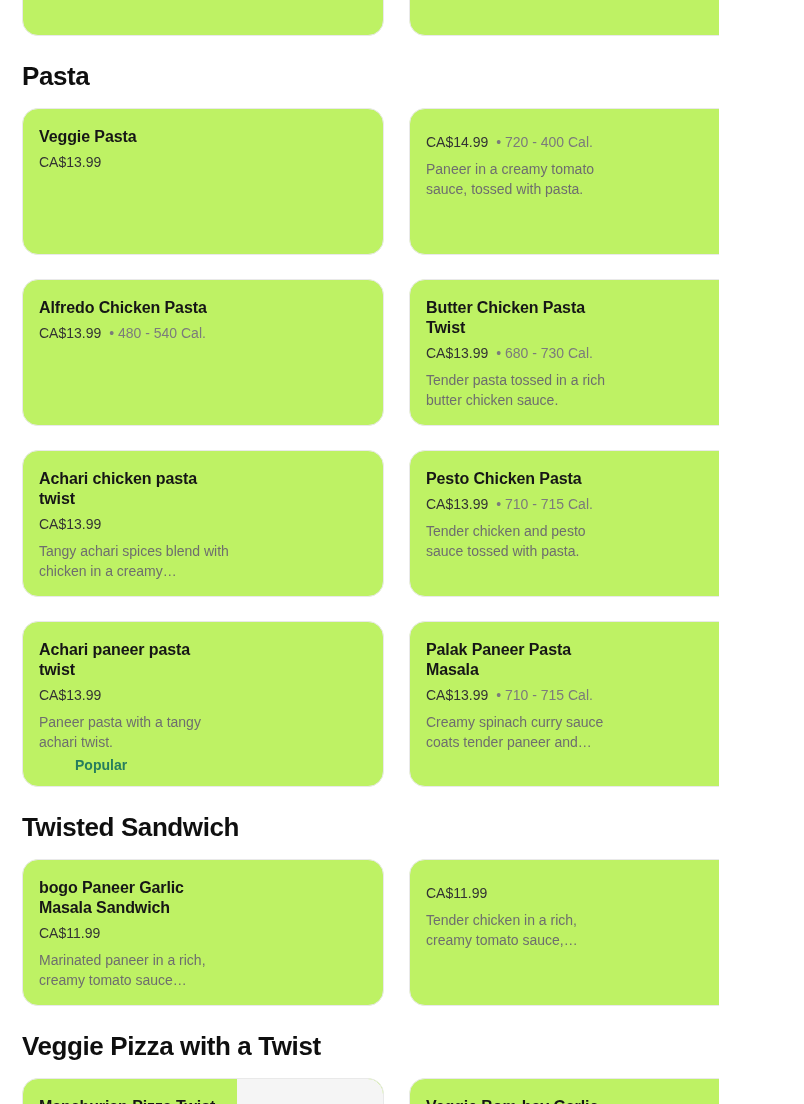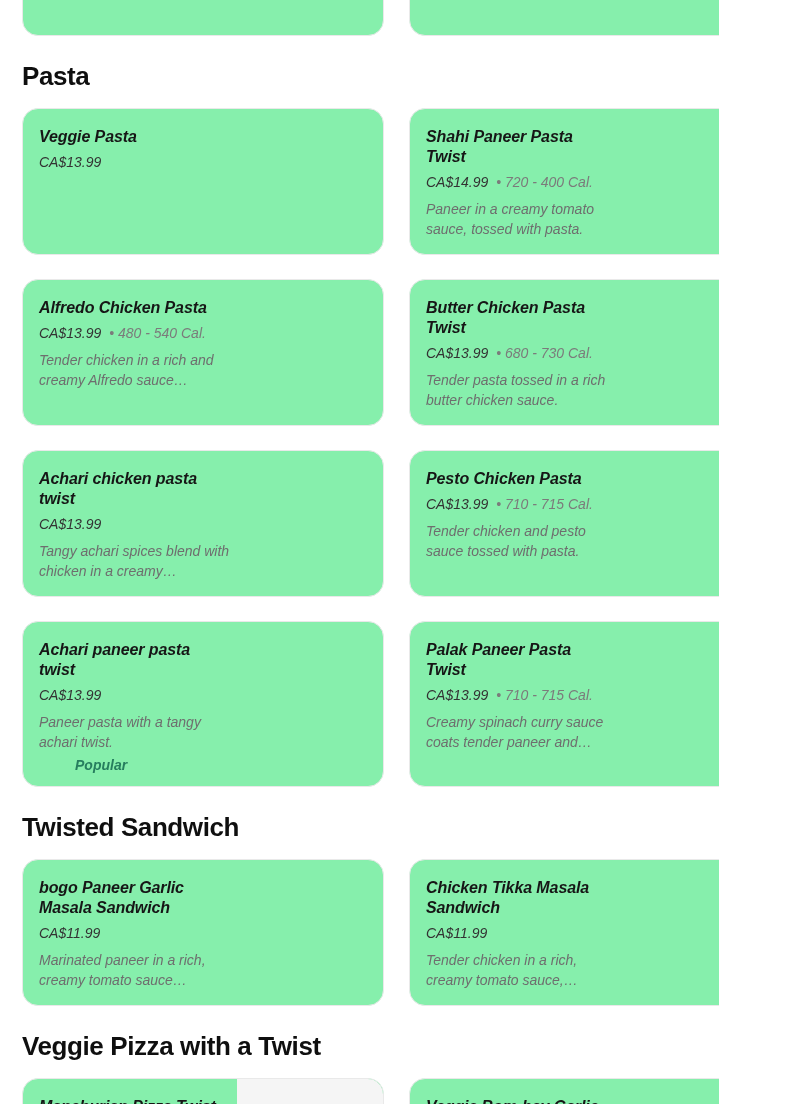--- a/index.html
+++ b/index.html
@@ -47,27 +47,26 @@
     grid-template-columns: 362px 362px;
     column-gap: 25px;
     row-gap: 24px;
     width: 749px;
   }
   .card {
     position: relative;
     box-sizing: border-box;
     width: 362px;
     min-height: 147px;
-    background: #86efac;
+    background: #bef264;
     border: 1px solid #e9e9e9;
     border-radius: 16px;
     padding: 18px 16px 12px 16px;
     cursor: pointer;
     overflow: hidden;
-    font-style: italic;
   }
   .card-body { max-width: 195px; }
   .item-name {
     margin: 0;
     max-width: 182px;
     font-size: 16px;
     line-height: 20px;
     font-weight: 700;
     color: #161616;
     letter-spacing: -0.1px;
@@ -124,37 +123,35 @@
           <div class="price-line">
             <span class="price">CA$13.99</span>
             <span class="cal"></span>
           </div>
           <p class="desc"></p>
         </div>
       </article>
 
       <article class="card">
         <div class="card-body">
-          <h3 class="item-name">Shahi Paneer Pasta Twist</h3>
           <div class="price-line">
             <span class="price">CA$14.99</span>
             <span class="cal">• 720 - 400 Cal.</span>
           </div>
           <p class="desc">Paneer in a creamy tomato sauce, tossed with pasta.</p>
         </div>
       </article>
 
       <article class="card">
         <div class="card-body">
           <h3 class="item-name">Alfredo Chicken Pasta</h3>
           <div class="price-line">
             <span class="price">CA$13.99</span>
             <span class="cal">• 480 - 540 Cal.</span>
           </div>
-          <p class="desc">Tender chicken in a rich and creamy Alfredo sauce…</p>
         </div>
       </article>
 
       <article class="card">
         <div class="card-body">
           <h3 class="item-name">Butter Chicken Pasta Twist</h3>
           <div class="price-line">
             <span class="price">CA$13.99</span>
             <span class="cal">• 680 - 730 Cal.</span>
           </div>
@@ -191,21 +188,21 @@
             <span class="price">CA$13.99</span>
             <span class="cal"></span>
           </div>
           <p class="desc">Paneer pasta with a tangy achari twist.</p>
           <div class="tag">Popular</div>
         </div>
       </article>
 
       <article class="card">
         <div class="card-body">
-          <h3 class="item-name">Palak Paneer Pasta Twist</h3>
+          <h3 class="item-name">Palak Paneer Pasta Masala</h3>
           <div class="price-line">
             <span class="price">CA$13.99</span>
             <span class="cal">• 710 - 715 Cal.</span>
           </div>
           <p class="desc">Creamy spinach curry sauce coats tender paneer and…</p>
         </div>
       </article>
 
     </div>
 
@@ -218,21 +215,20 @@
           <div class="price-line">
             <span class="price">CA$11.99</span>
             <span class="cal"></span>
           </div>
           <p class="desc">Marinated paneer in a rich, creamy tomato sauce…</p>
         </div>
       </article>
 
       <article class="card">
         <div class="card-body">
-          <h3 class="item-name">Chicken Tikka Masala Sandwich</h3>
           <div class="price-line">
             <span class="price">CA$11.99</span>
             <span class="cal"></span>
           </div>
           <p class="desc">Tender chicken in a rich, creamy tomato sauce,…</p>
         </div>
       </article>
 
     </div>
 

